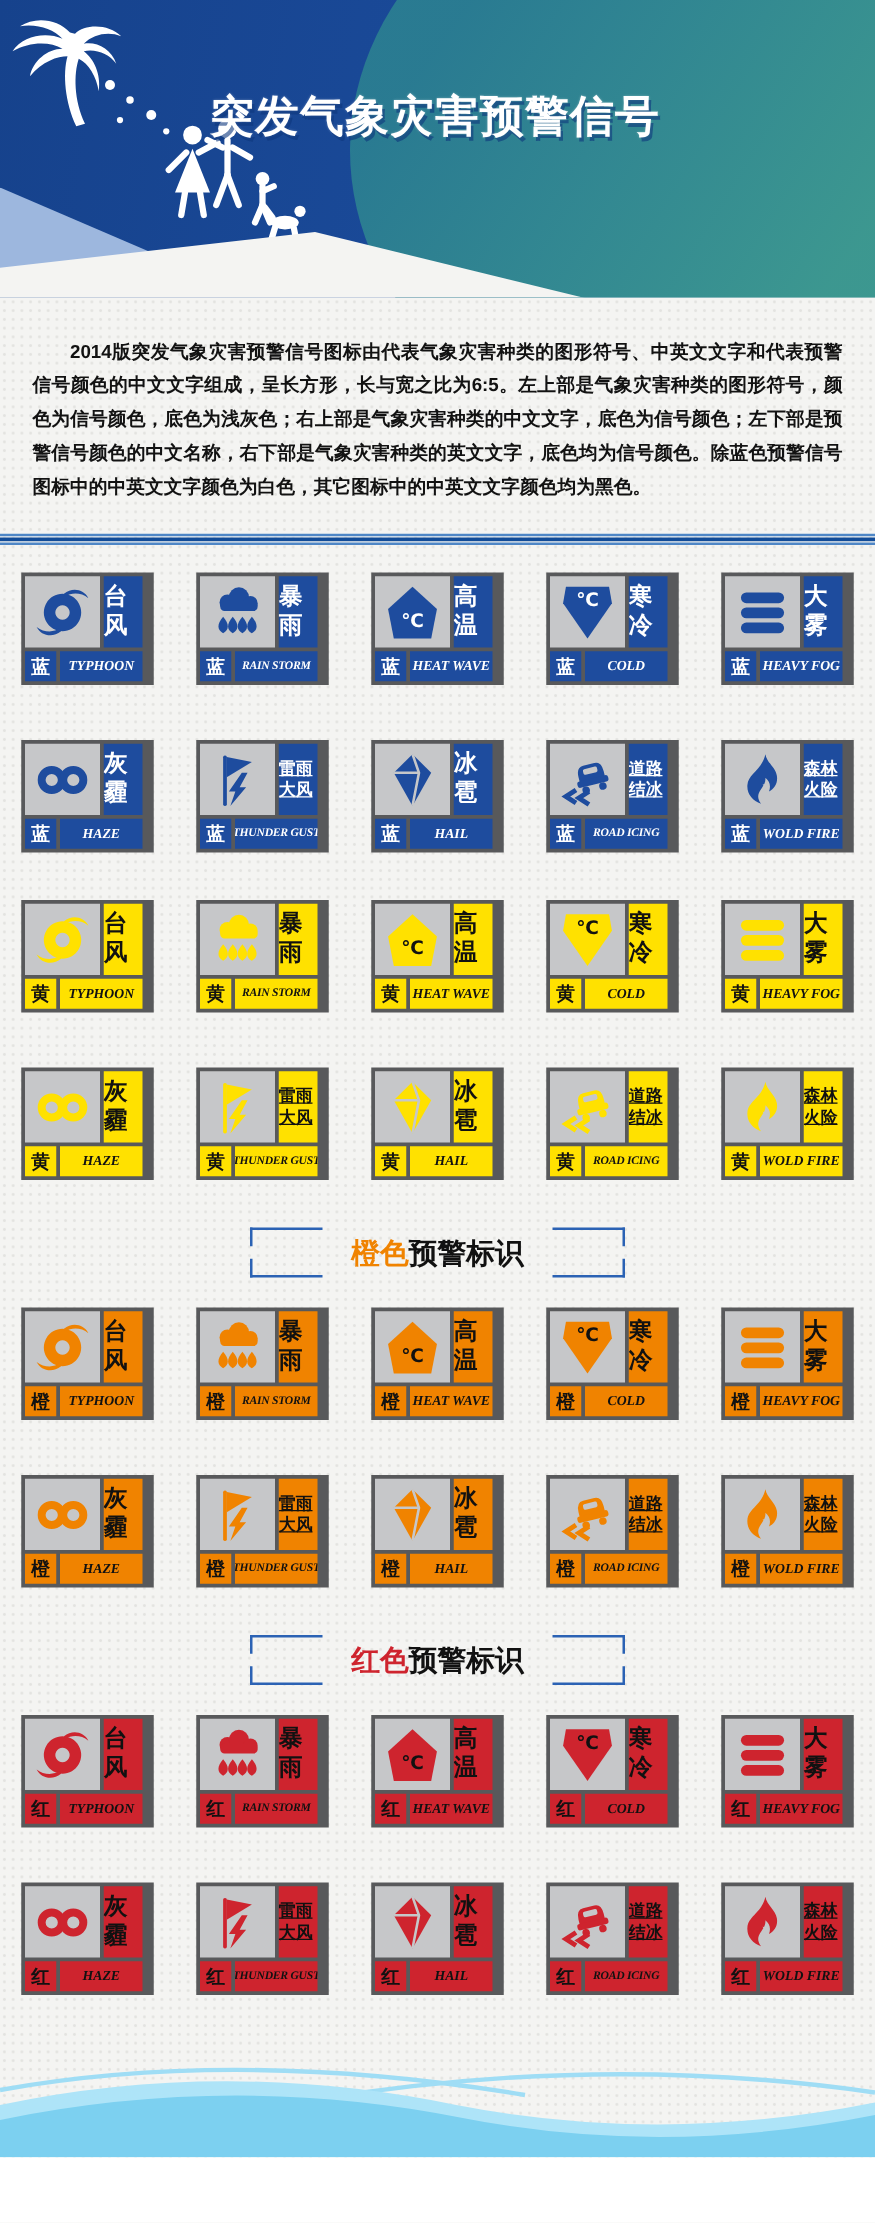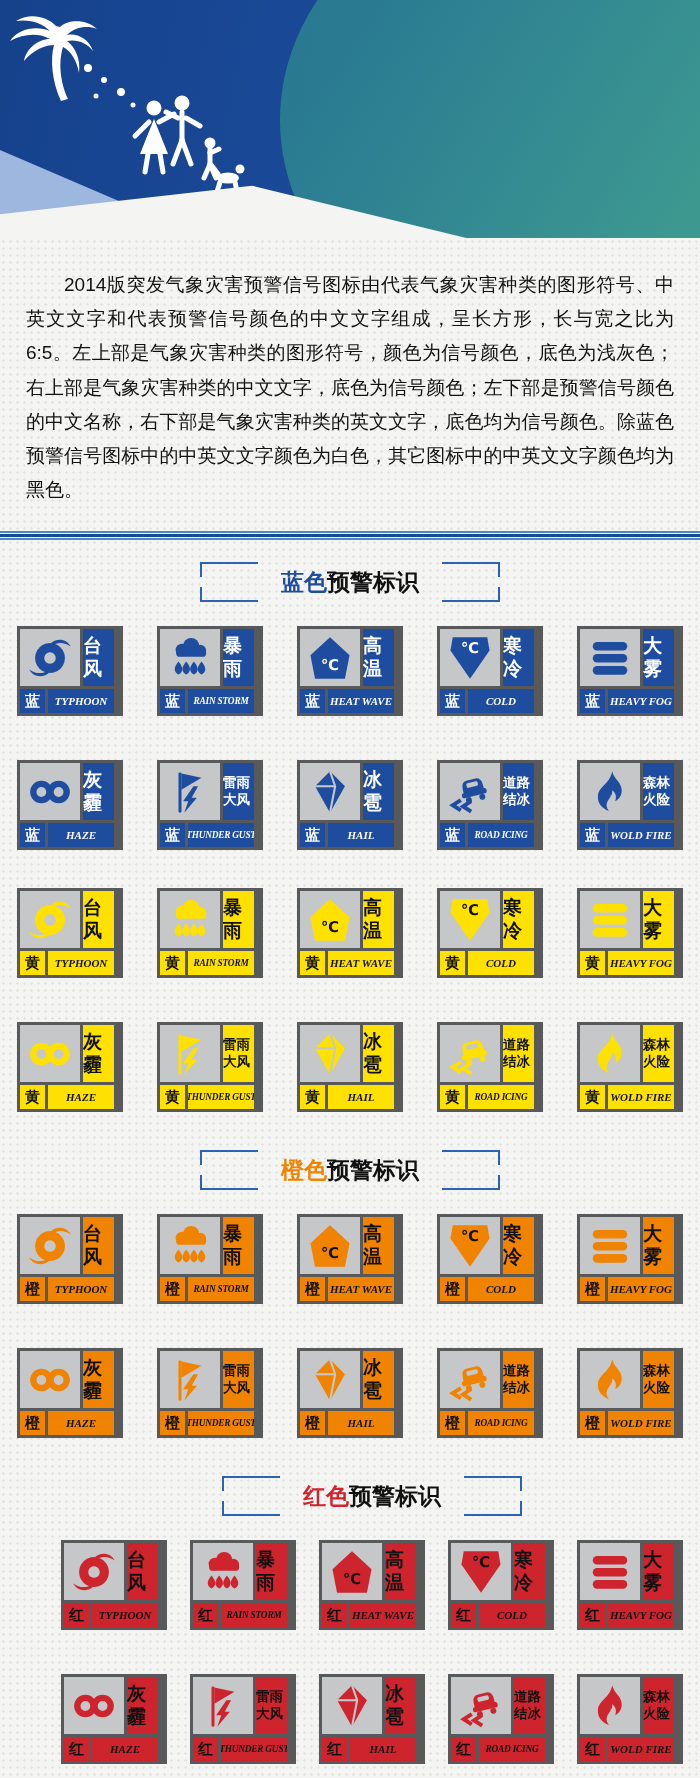--- a/index.html
+++ b/index.html
@@ -14,49 +14,49 @@
   .header-bg::after{content:'';position:absolute;right:-140px;top:-120px;width:560px;height:480px;border-radius:50%;
         background:linear-gradient(125deg,#2B7F91 20%,#3E9A8F 70%);opacity:.92;}
   .header-art{position:absolute;left:4px;top:6px;width:250px;height:210px;}
   .header-title{position:absolute;left:168px;top:70px;margin:0;color:#fff;font-size:35px;font-weight:900;letter-spacing:1px;
         text-shadow:2px 3px 0 rgba(14,55,125,.6), 0 0 2px rgba(255,255,255,.35);white-space:nowrap;}
   .cut-light{position:absolute;left:0;top:150px;width:205px;height:88px;background:#9DB7DE;
         clip-path:polygon(0 0,100% 100%,0 100%);}
   .cut-white{position:absolute;inset:0;background:#F4F4F2;
         clip-path:polygon(0 90%,36% 78%,100% 124%,100% 160%,0 160%);}
   
-  .intro{position:relative;margin:30px 26px 0;font-size:19px;line-height:1.8;color:#121212;font-weight:normal;
+  .intro{position:relative;margin:30px 26px 0;font-size:15px;line-height:1.8;color:#121212;font-weight:bold;
         text-indent:2em;text-align:justify;}
   
   .divider{position:relative;height:9px;margin:24px 0 0;}
   .divider::before,.divider::after{content:'';position:absolute;left:0;right:0;height:2px;background:#4E86C6;}
   .divider::before{top:0}.divider::after{bottom:0}
   .divider-mid{position:absolute;left:0;right:0;top:3px;bottom:3px;background:#124C98;}
   
   .section{margin-top:22px;}
-  .section:last-of-type{margin-bottom:14px;margin-left:44px;}
+  .section:last-of-type{margin-bottom:14px;}
   .section-title{position:relative;width:300px;height:40px;margin:0 auto 24px;text-align:center;line-height:40px;
         font-size:23px;font-weight:bold;color:#111;}
   .corner{position:absolute;width:56px;height:13px;border:2px solid #2B62B4;}
   .corner.tl{top:0;left:0;border-right:none;border-bottom:none;}
   .corner.tr{top:0;right:0;border-left:none;border-bottom:none;}
   .corner.bl{bottom:0;left:0;border-right:none;border-top:none;}
   .corner.br{bottom:0;right:0;border-left:none;border-top:none;}
   .card-row{display:flex;justify-content:space-between;padding:0 17px 0 17px;margin-bottom:44px;}
   .section .card-row:last-child{margin-bottom:38px;}
   
   .card{width:106px;height:90px;background:#58595B;padding:3px;box-sizing:border-box;
         display:grid;grid-template-columns:25px 32px 31px;grid-template-rows:1fr 24px;gap:3px;flex:0 0 auto;}
   .cell{display:flex;align-items:center;justify-content:center;overflow:hidden;}
   .icon-cell{grid-column:1/3;grid-row:1;background:#C6C7C9;color:var(--sig);}
   .icon{display:block;width:46px;height:46px;}
   .icon svg{width:46px;height:46px;display:block;}
   .zh-cell{grid-column:3;grid-row:1;background:var(--sig);color:var(--txt);font-weight:bold;}
   .zh-two{flex-direction:column;font-size:19px;line-height:1.18;letter-spacing:0;}
-  .zh-four{flex-wrap:wrap;align-content:center;font-size:13.5px;line-height:1.25;}
+  .zh-four{flex-wrap:wrap;align-content:center;font-size:13.5px;line-height:1.25;text-decoration:underline;}
   .char-cell{grid-column:1;grid-row:2;background:var(--sig);color:var(--txt);font-size:15px;font-weight:bold;}
   .en-cell{grid-column:2/4;grid-row:2;background:var(--sig);color:var(--txt);
         font-family:"Liberation Serif",serif;font-weight:bold;font-size:11px;white-space:nowrap;font-style:italic;}
   .en-long{font-size:9.3px;letter-spacing:-.2px;}
   
   .footer{position:relative;height:92px;margin-top:0;}
   .footer svg{display:block;width:700px;height:92px;}
 </style>
 </head>
 <body>
@@ -93,39 +93,33 @@
           <path d="M178,134 L187,158"></path>
         <path d="M206,143 L206,158"></path>
           <path d="M206,147 L215,143"></path>
           <path d="M206,158 L200,172"></path>
           <path d="M206,158 L212,172"></path>
         <path d="M216,176 L213,186"></path>
           <path d="M231,176 L233,186"></path>
           <path d="M214,168 L208,160"></path>
       </g>
     </svg>
+    <h1 class="header-title">突发气象灾害预警信号</h1>
     <div class="cut-light"></div>
     <div class="cut-white"></div>
   </header>
 
   <p class="intro">2014版突发气象灾害预警信号图标由代表气象灾害种类的图形符号、中英文文字和代表预警信号颜色的中文文字组成，呈长方形，长与宽之比为6:5。左上部是气象灾害种类的图形符号，颜色为信号颜色，底色为浅灰色；右上部是气象灾害种类的中文文字，底色为信号颜色；左下部是预警信号颜色的中文名称，右下部是气象灾害种类的英文文字，底色均为信号颜色。除蓝色预警信号图标中的中英文文字颜色为白色，其它图标中的中英文文字颜色均为黑色。</p>
 
   <div class="divider">
       <span class="divider-mid"></span>
     </div>
 
   <main>
   <section class="section" style="--sig: #1E4C9E; --txt: #FFFFFF;">
-    <div class="section-title">
-      <span class="corner tl"></span>
-      <span class="corner tr"></span>
-      <span class="corner bl"></span>
-      <span class="corner br"></span>
-      <span class="title-color" style="color: rgb(30, 76, 158);">蓝色</span><span class="title-rest">预警标识</span>
-    </div>
     <div class="card-row">
   <div class="card">
     <div class="cell icon-cell">
       <span class="icon">
                 <svg viewBox="0 0 40 40">
                   <path fill="currentColor" fill-rule="evenodd" d="M20,7a13,13 0 1 0 .01,0Z M20,15a5,5 0 1 1 -.01,0Z"></path>
                   <path fill="currentColor" d="M21,7C27,2 35,4 38,10C33,6 26,6 22,9Z"></path>
                   <path fill="currentColor" d="M19,33C13,38 5,36 2,30C7,34 14,34 18,31Z"></path>
                 </svg>
               </span>

